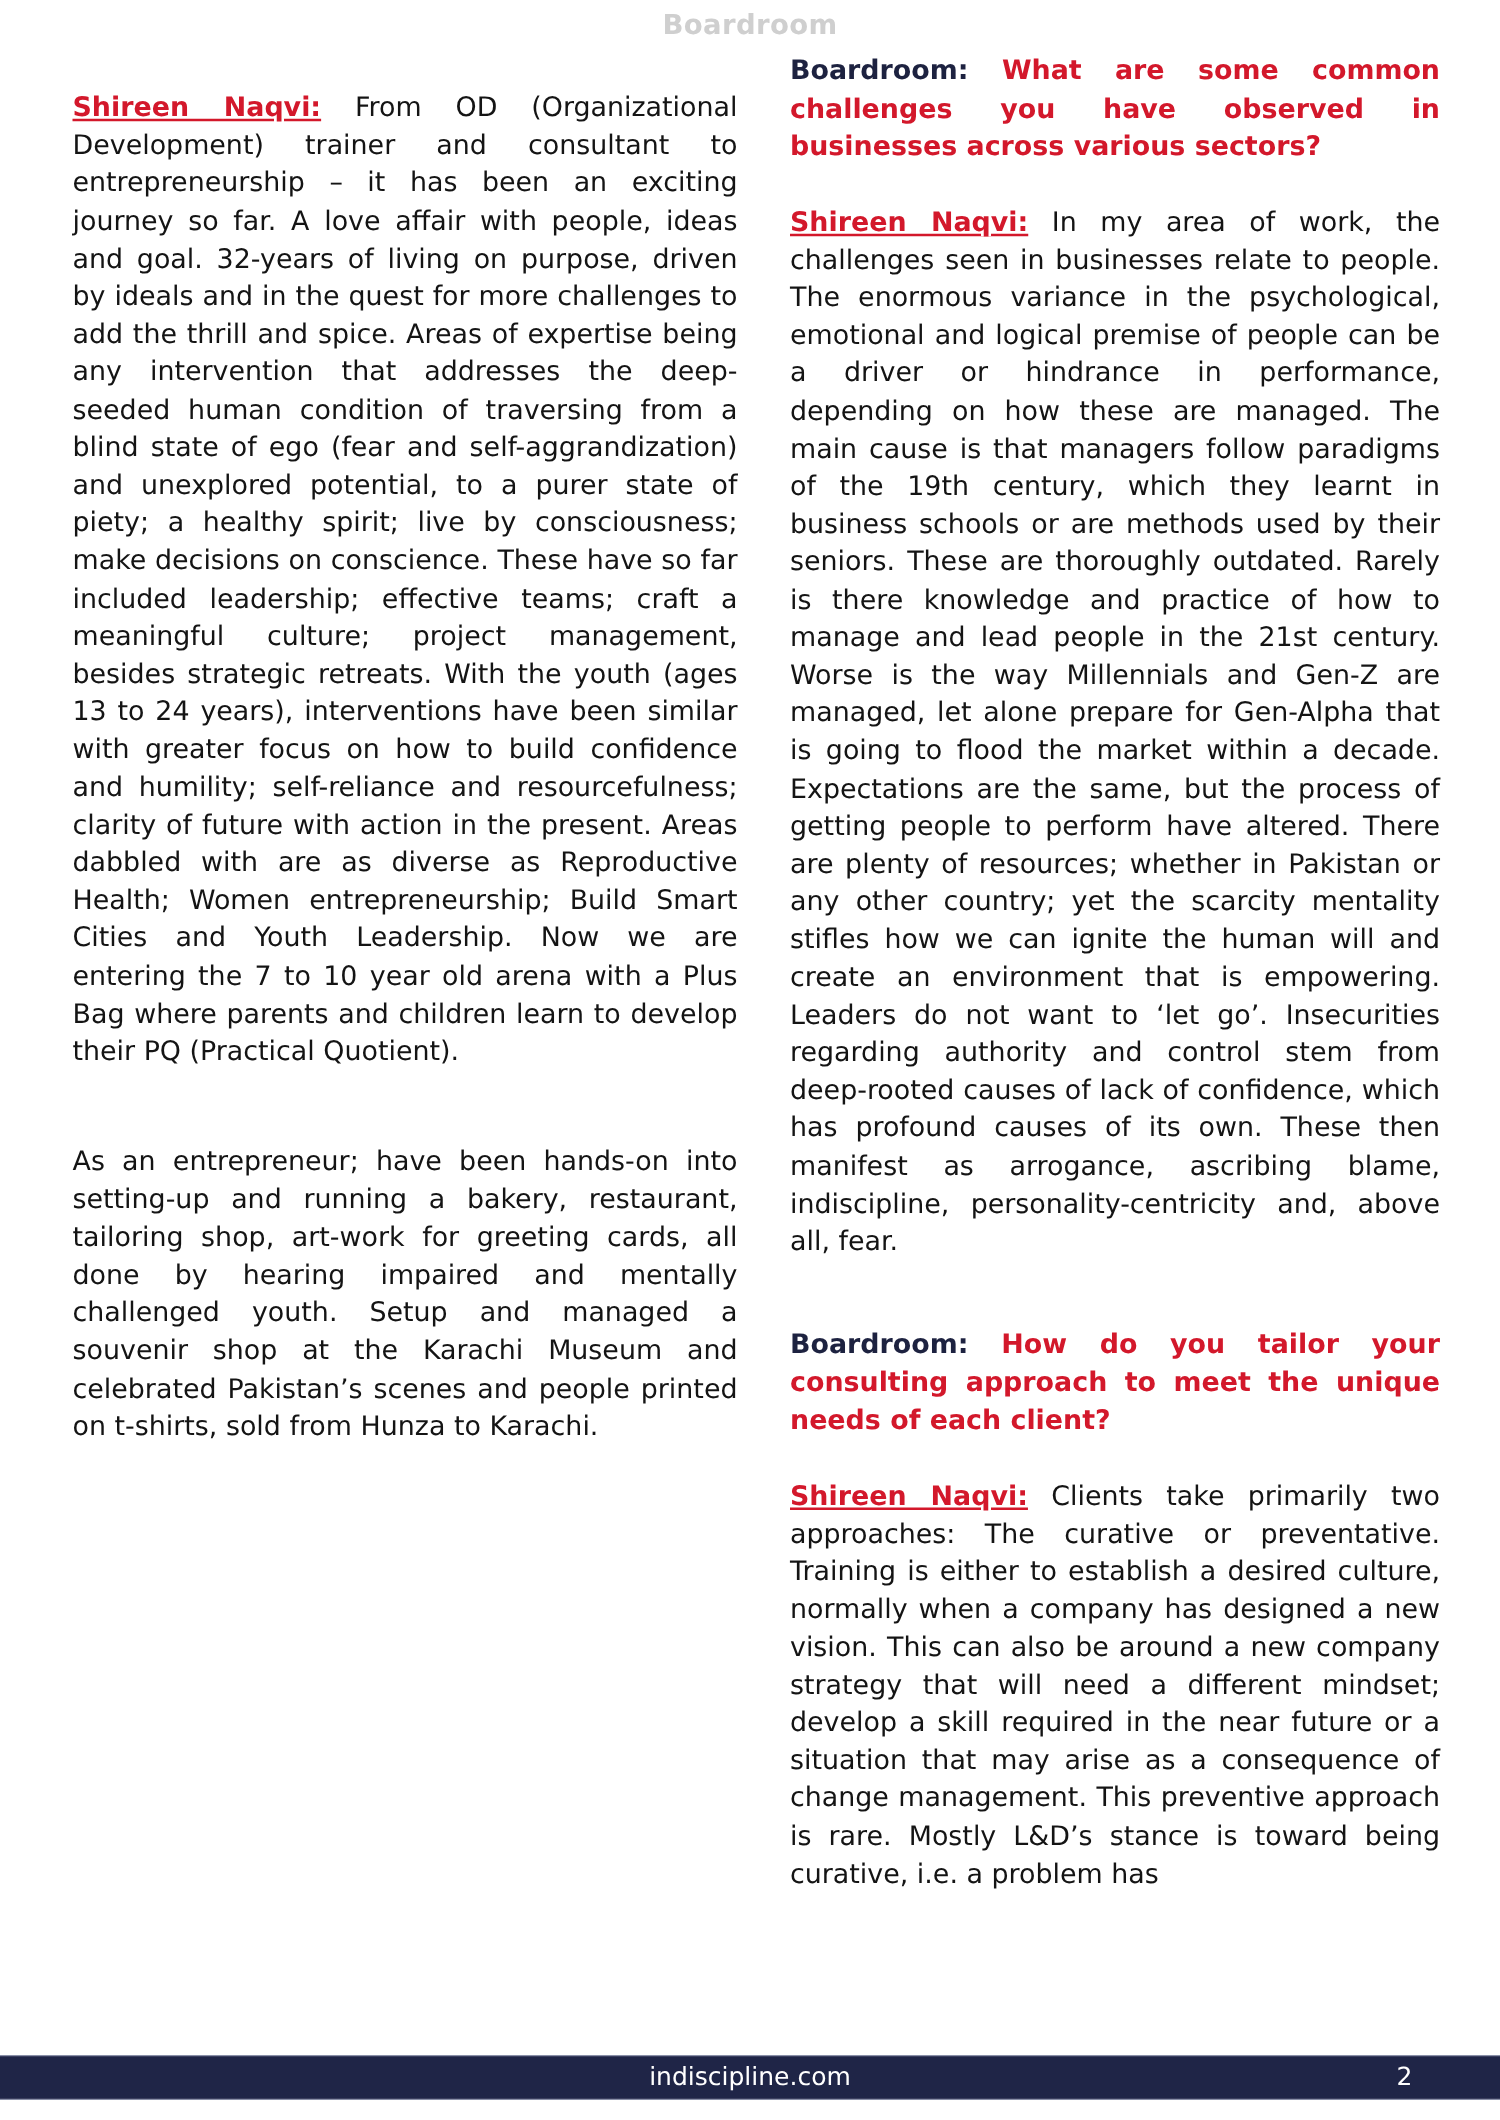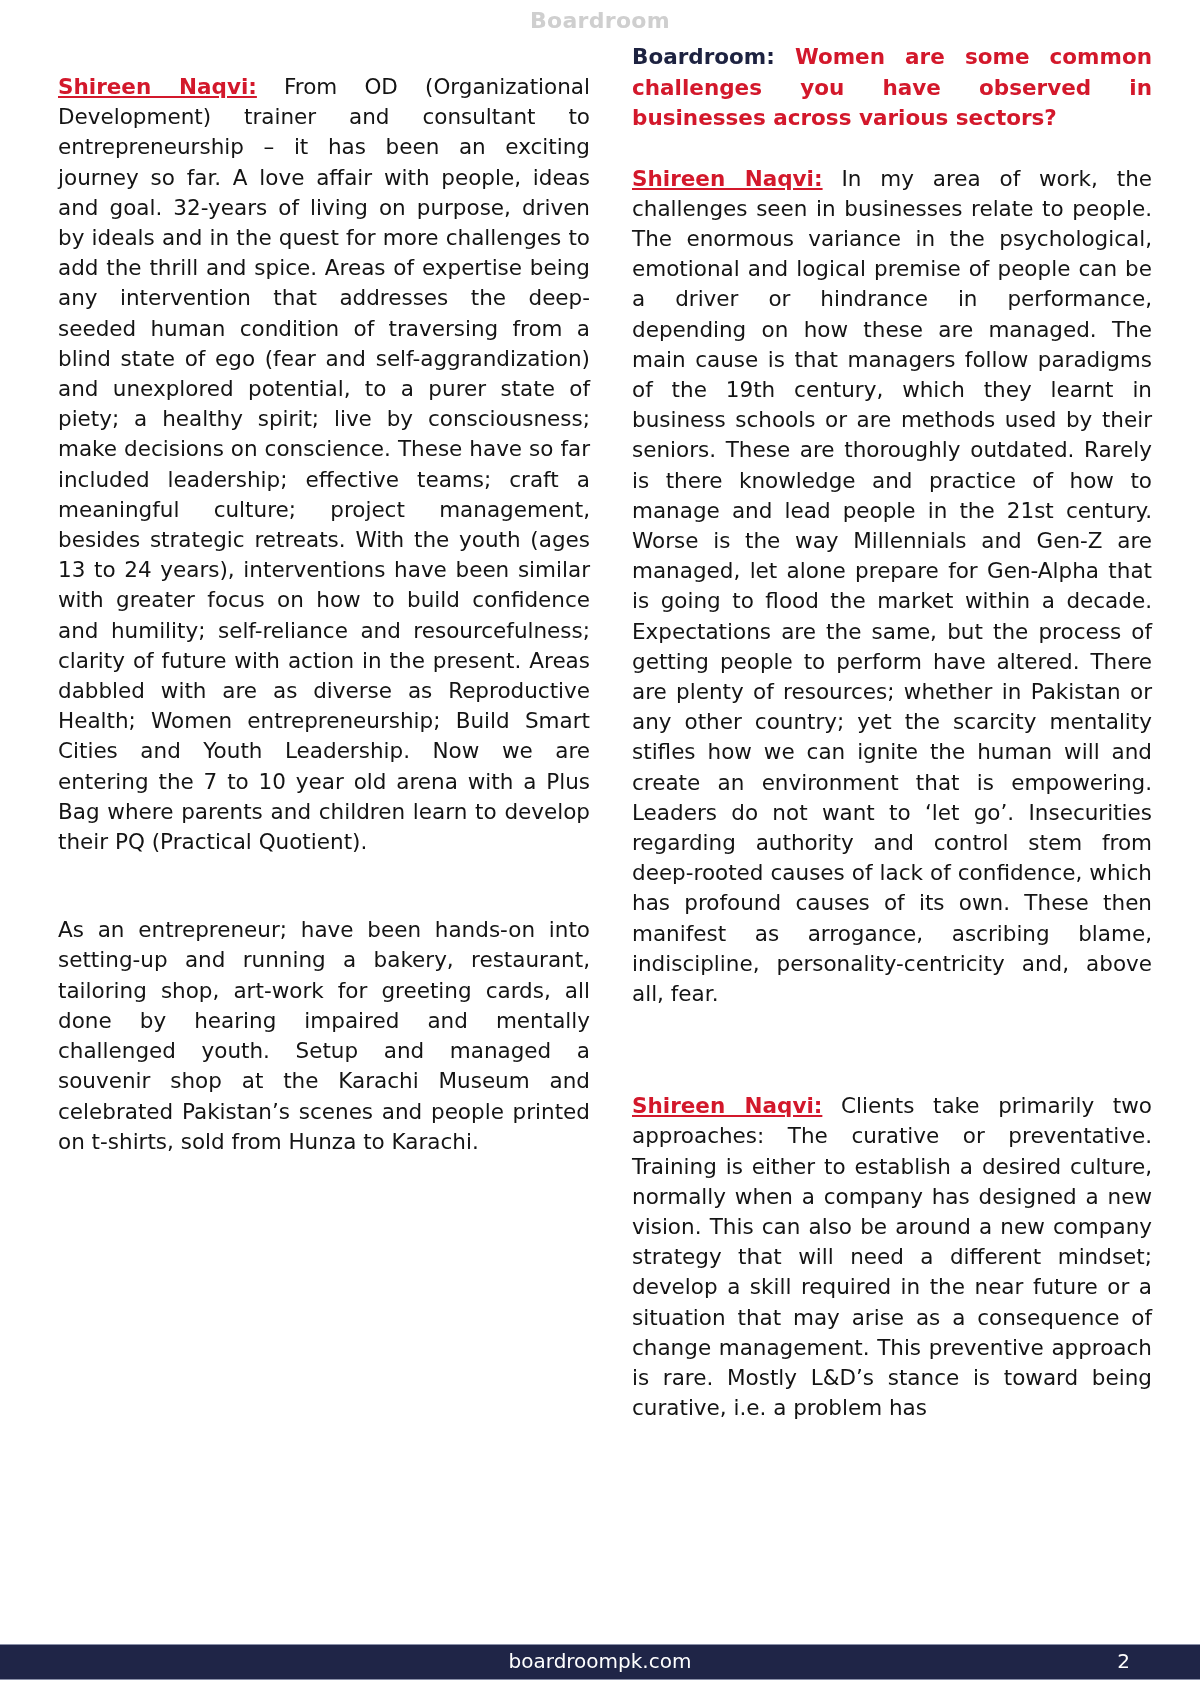--- a/index.html
+++ b/index.html
@@ -47,31 +47,35 @@
   </p>
   <div style="height:58px"></div>
   <p class="a">As an entrepreneur; have been hands-on into setting-up and running a bakery, restaurant, tailoring shop, art-work for greeting cards, all done by hearing impaired and mentally challenged youth. Setup and managed a souvenir shop at the Karachi Museum and celebrated Pakistan’s scenes and people printed on t-shirts, sold from Hunza to Karachi.</p>
   <div style="height:52px"></div>
   <div class="gap-qa"></div>
 </div>
 
 <div class="col col-right">
   <p class="q">
     <span class="who">Boardroom:</span>
-    <span class="text">Women are some common challenges you have observed in businesses across various sectors?</span>
+    <span class="text">What are some common challenges you have observed in businesses across various sectors?</span>
   </p>
   <div class="gap-qa"></div>
   <p class="a">
     <span class="who">Shireen Naqvi:</span>
     <span>In my area of work, the challenges seen in businesses relate to people. The enormous variance in the psychological, emotional and logical premise of people can be a driver or hindrance in performance, depending on how these are managed. The main cause is that managers follow paradigms of the 19th century, which they learnt in business schools or are methods used by their seniors. These are thoroughly outdated. Rarely is there knowledge and practice of how to manage and lead people in the 21st century. Worse is the way Millennials and Gen-Z are managed, let alone prepare for Gen-Alpha that is going to flood the market within a decade. Expectations are the same, but the process of getting people to perform have altered. There are plenty of resources; whether in Pakistan or any other country; yet the scarcity mentality stifles how we can ignite the human will and create an environment that is empowering. Leaders do not want to ‘let go’. Insecurities regarding authority and control stem from deep-rooted causes of lack of confidence, which has profound causes of its own. These then manifest as arrogance, ascribing blame, indiscipline, personality-centricity and, above all, fear.</span>
   </p>
   <div style="height:52px"></div>
+  <p class="q">
+    <span class="who">Boardroom:</span>
+    <span class="text">How do you tailor your consulting approach to meet the unique needs of each client?</span>
+  </p>
   <div class="gap-qa"></div>
   <p class="a">
     <span class="who">Shireen Naqvi:</span>
     <span>Clients take primarily two approaches: The curative or preventative. Training is either to establish a desired culture, normally when a company has designed a new vision. This can also be around a new company strategy that will need a different mindset; develop a skill required in the near future or a situation that may arise as a consequence of change management. This preventive approach is rare. Mostly L&amp;D’s stance is toward being curative, i.e. a problem has</span>
   </p>
 </div>
 
 <div class="footer">
-  <div class="site">boardroompk.com</div>
+  <div class="site">indiscipline.com</div>
   <div class="page">2</div>
 </div>
 
 </body></html>

